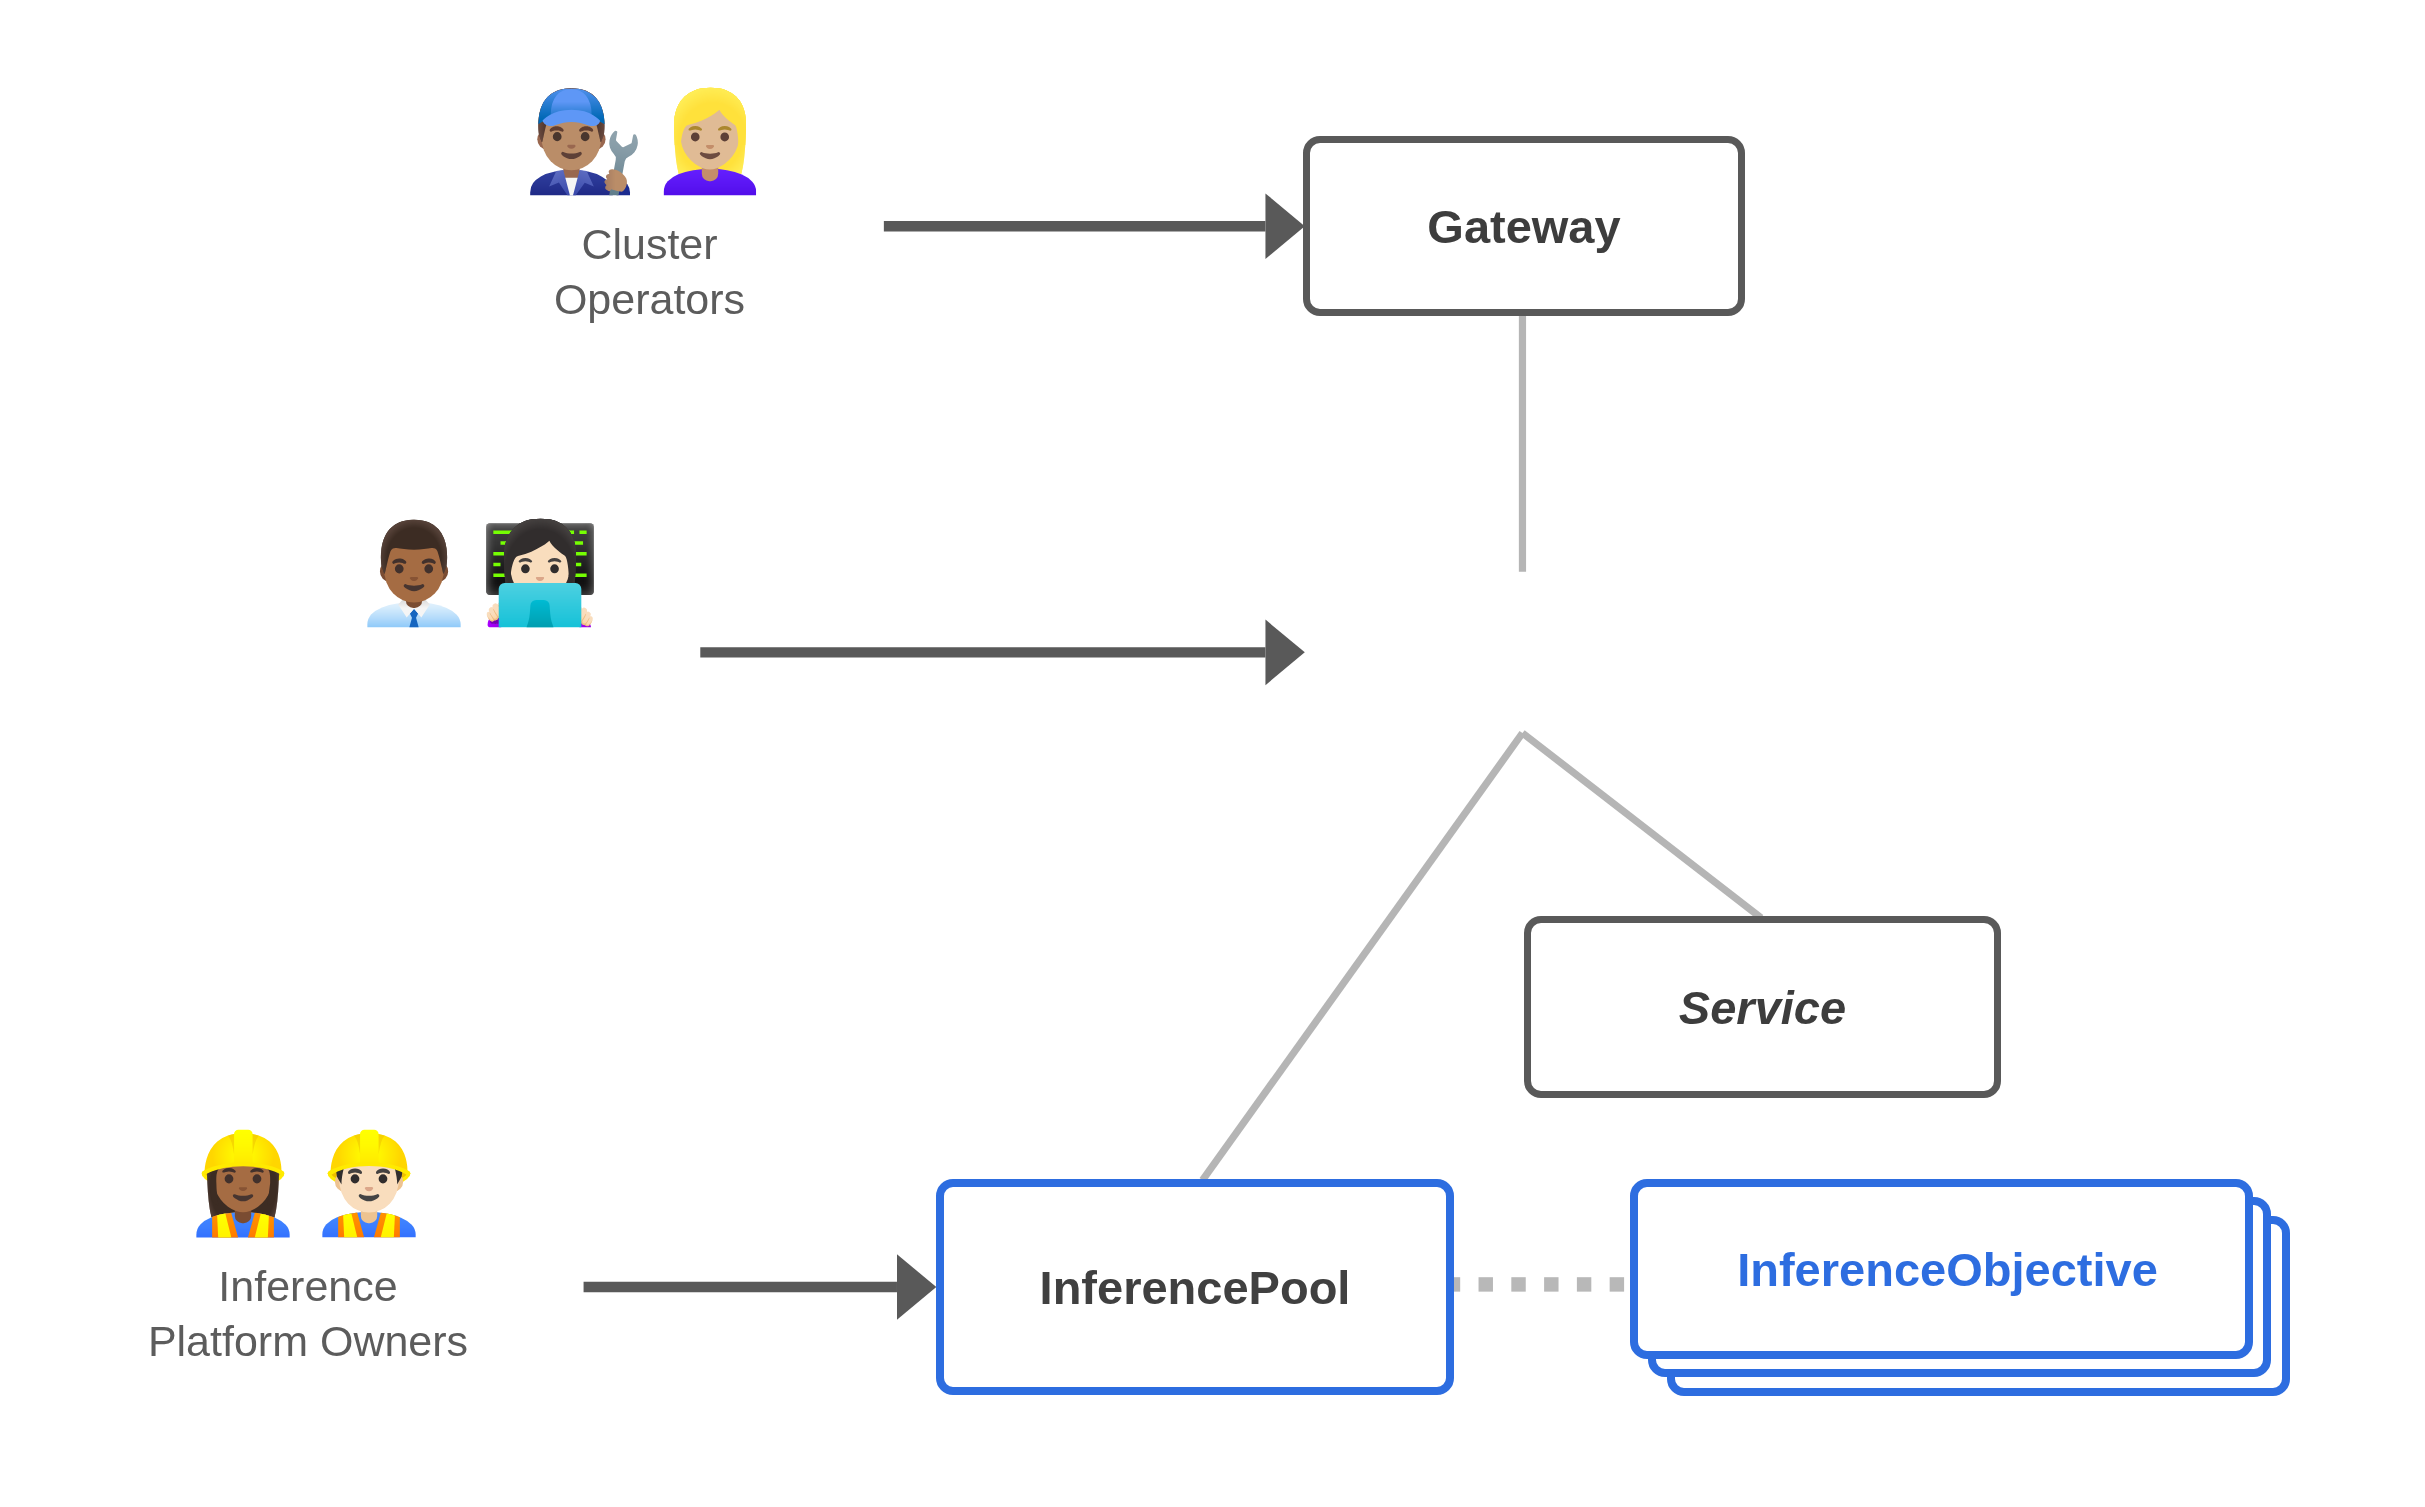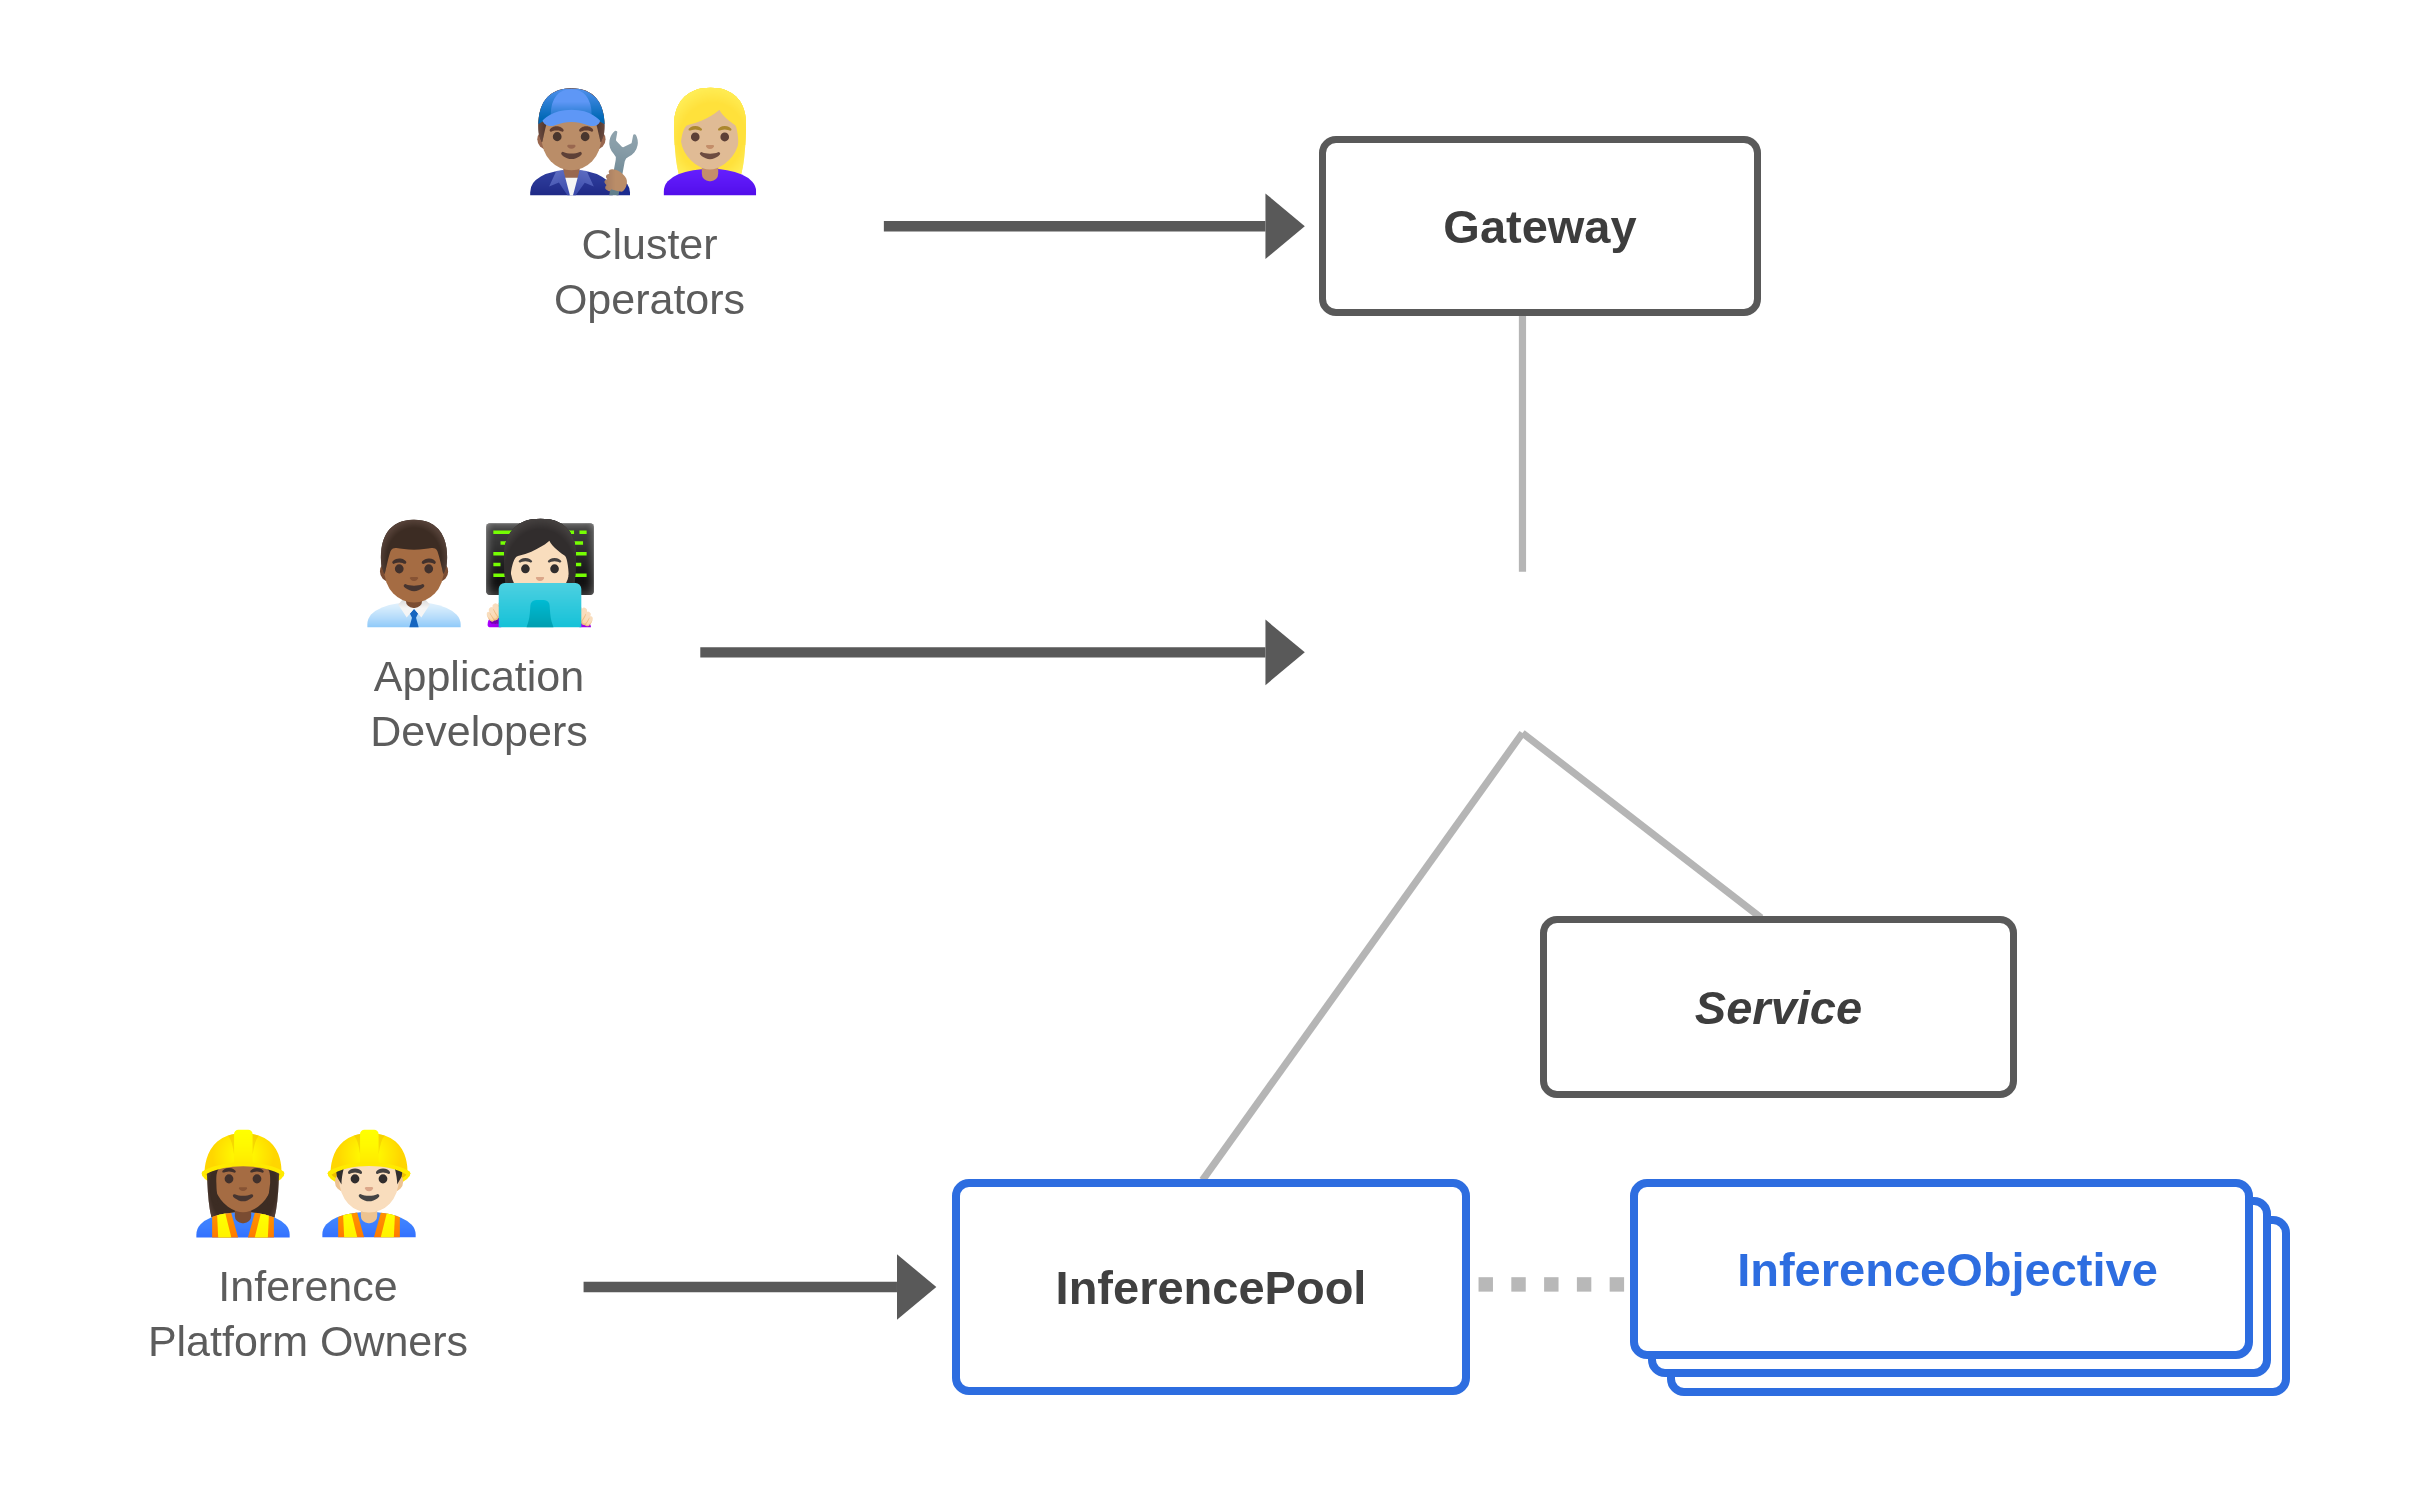--- a/index.html
+++ b/index.html
@@ -61,21 +61,20 @@
   
   .node {
     position: absolute;
     z-index: 4;
     box-sizing: border-box;
     background: #ffffff;
     display: flex;
     align-items: center;
     justify-content: center;
     border-style: solid;
-    margin-left: 16px;
   }
   .node-label {
     font-weight: 700;
     text-align: center;
     white-space: nowrap;
     line-height: 1;
   }
 
   .node.gray {
     border-color: #595959;
@@ -158,22 +157,20 @@
   </svg>
 
   <div class="persona" style="left:479px; top:92px; width:341px;">
     <div class="persona-emoji">👨🏽‍🔧👱🏼‍♀️</div>
     <div class="persona-label">Cluster
 Operators</div>
   </div>
 
   <div class="persona" style="left:302px; top:524px; width:354px;">
     <div class="persona-emoji">👨🏾‍💼👩🏻‍💻</div>
-    <div class="persona-label">Application
-Developers</div>
   </div>
 
   <div class="persona" style="left:85px; top:1134px; width:446px;">
     <div class="persona-emoji">👷🏾‍♀️👷🏻‍♂️</div>
     <div class="persona-label">Inference
 Platform Owners</div>
   </div>
 
   <div class="node gray" style="left:1303px; top:136px; width:442px; height:180px;">
     <span class="node-label">Gateway</span>

